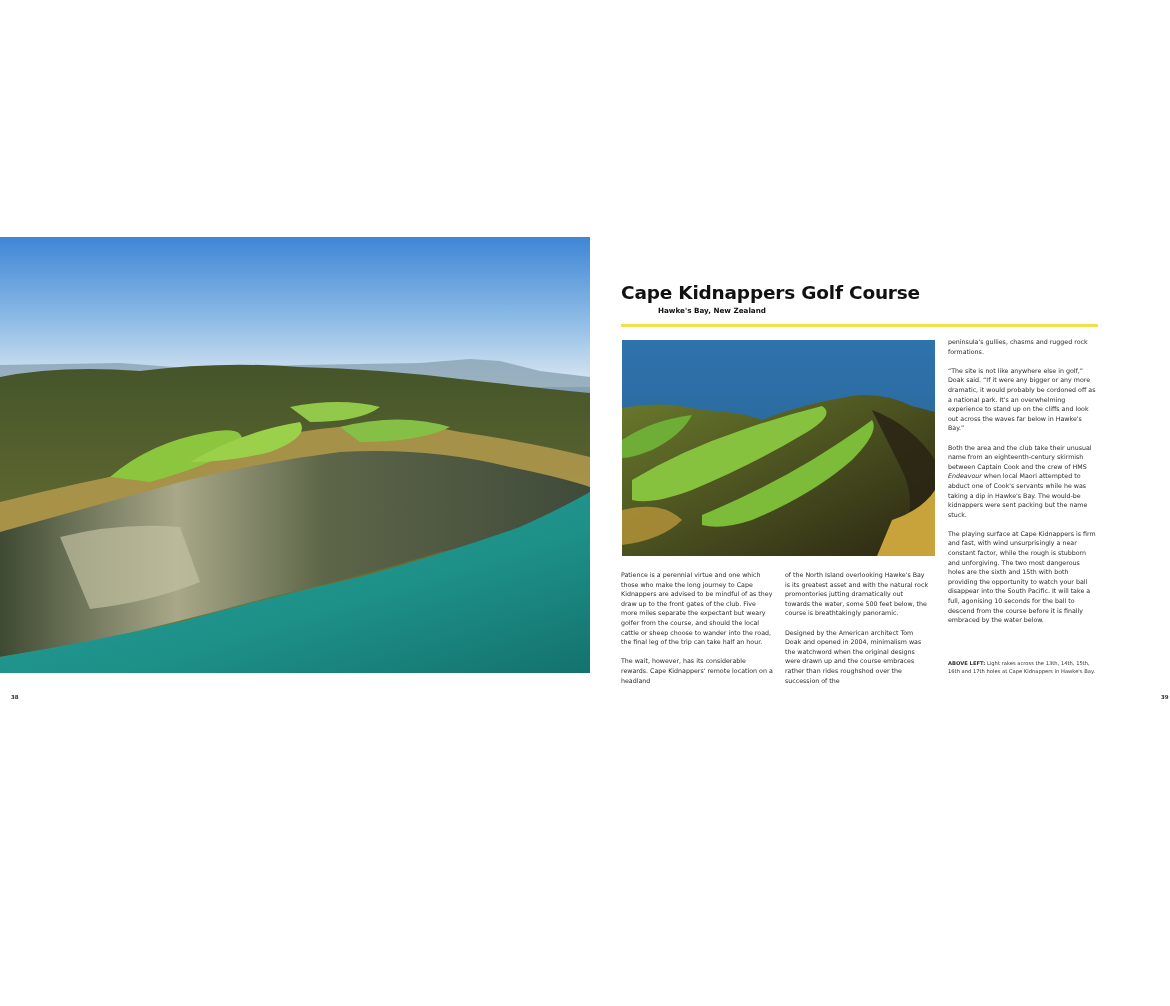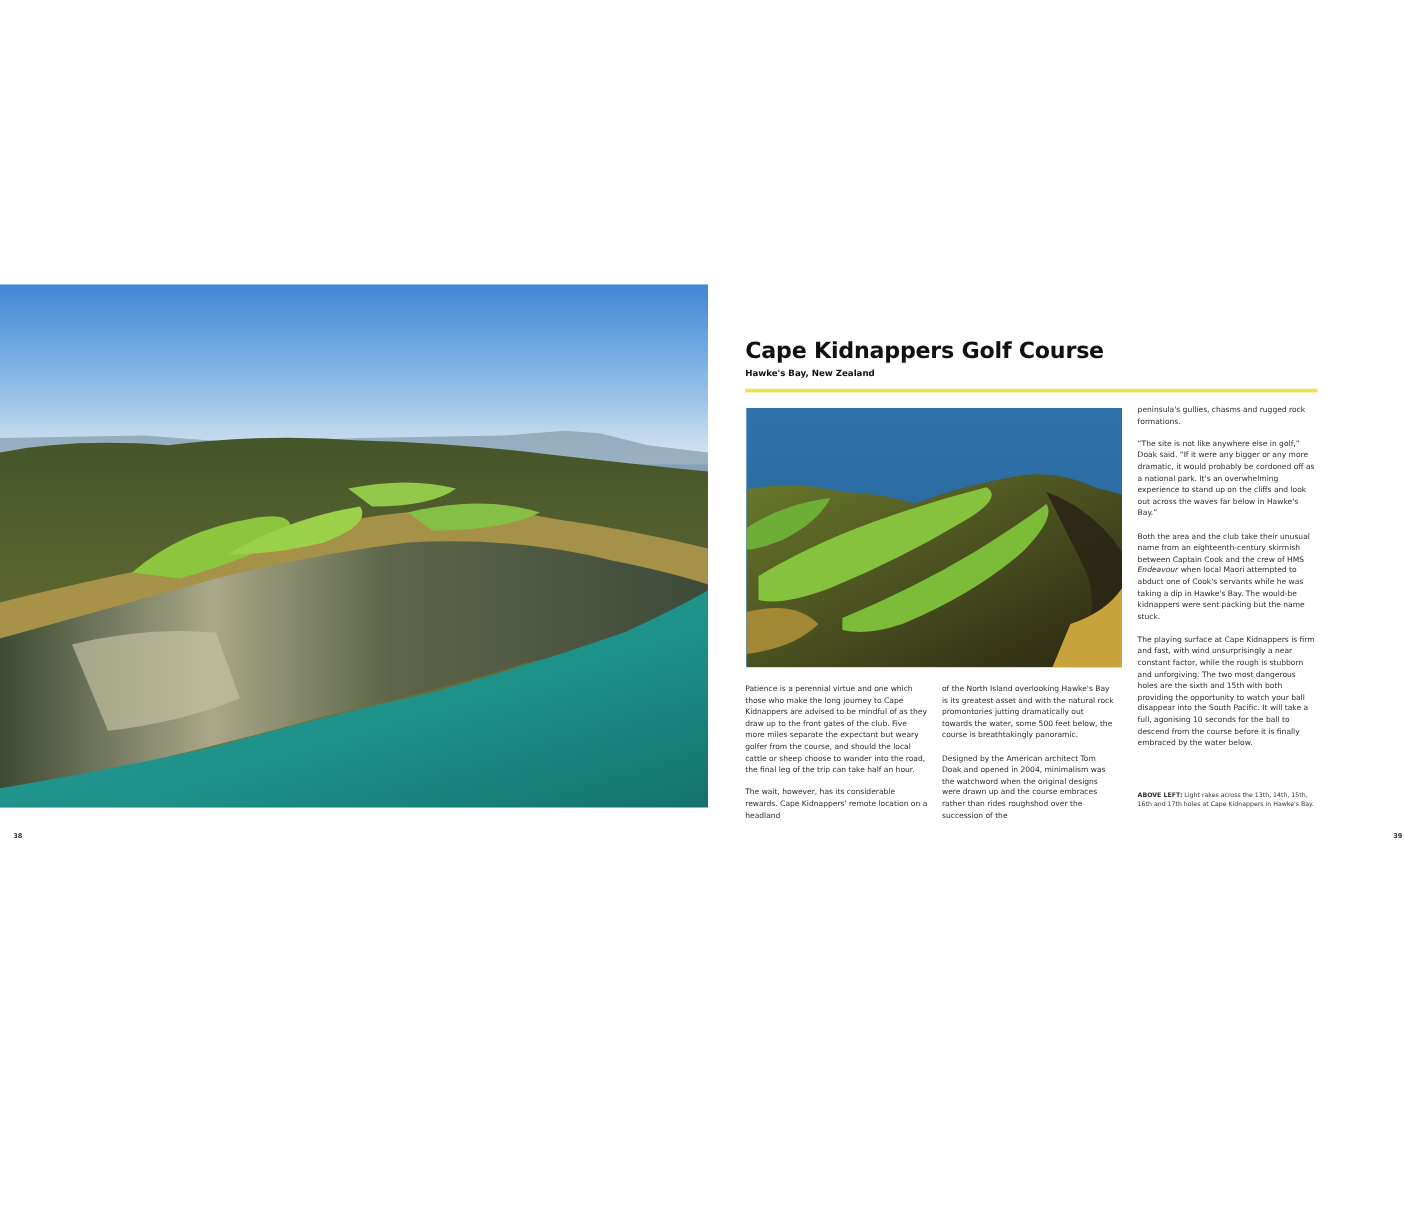--- a/index.html
+++ b/index.html
@@ -5,21 +5,21 @@
   html, body { margin:0; padding:0; background:#ffffff; }
   body { width:1170px; height:1006px; position:relative; overflow:hidden; font-family:"DejaVu Sans", sans-serif; color:#1a1a1a; }
   .spread { position:absolute; left:0; top:0; width:1170px; height:835px;padding-left:44px; }
 
   
   .left-photo { position:absolute; left:0; top:237px; width:590px; height:436px; overflow:hidden; background:#6aa0d8; }
   .left-photo svg { display:block; }
 
   
   .title { position:absolute; left:621px; top:282px; font-family:"DejaVu Sans", sans-serif; font-weight:bold; font-size:18.5px; letter-spacing:-0.2px; color:#111; white-space:nowrap; }
-  .subtitle { position:absolute; left:621px; top:306px; font-family:"DejaVu Sans", sans-serif; font-weight:bold; font-size:7.2px; color:#111; white-space:nowrap; }
+  .subtitle { position:absolute; left:658px; top:306px; font-family:"DejaVu Sans", sans-serif; font-weight:bold; font-size:7.2px; color:#111; white-space:nowrap; }
   .rule { position:absolute; left:621px; top:324px; width:477px; height:3px; background:#f2e04a; }
 
   .inset-photo { position:absolute; left:622px; top:340px; width:313px; height:216px; overflow:hidden; background:#2f6fa8; }
   .inset-photo svg { display:block; }
 
   .col { position:absolute; font-family:"DejaVu Sans", sans-serif; font-size:6.3px; line-height:9.6px; color:#2a2a2a; }
   .col p { margin:0 0 9.6px 0; }
   .col-1 { left:621px; top:570px; width:152px; }
   .col-2 { left:785px; top:570px; width:145px; }
   .col-3 { left:948px; top:337px; width:150px; }

